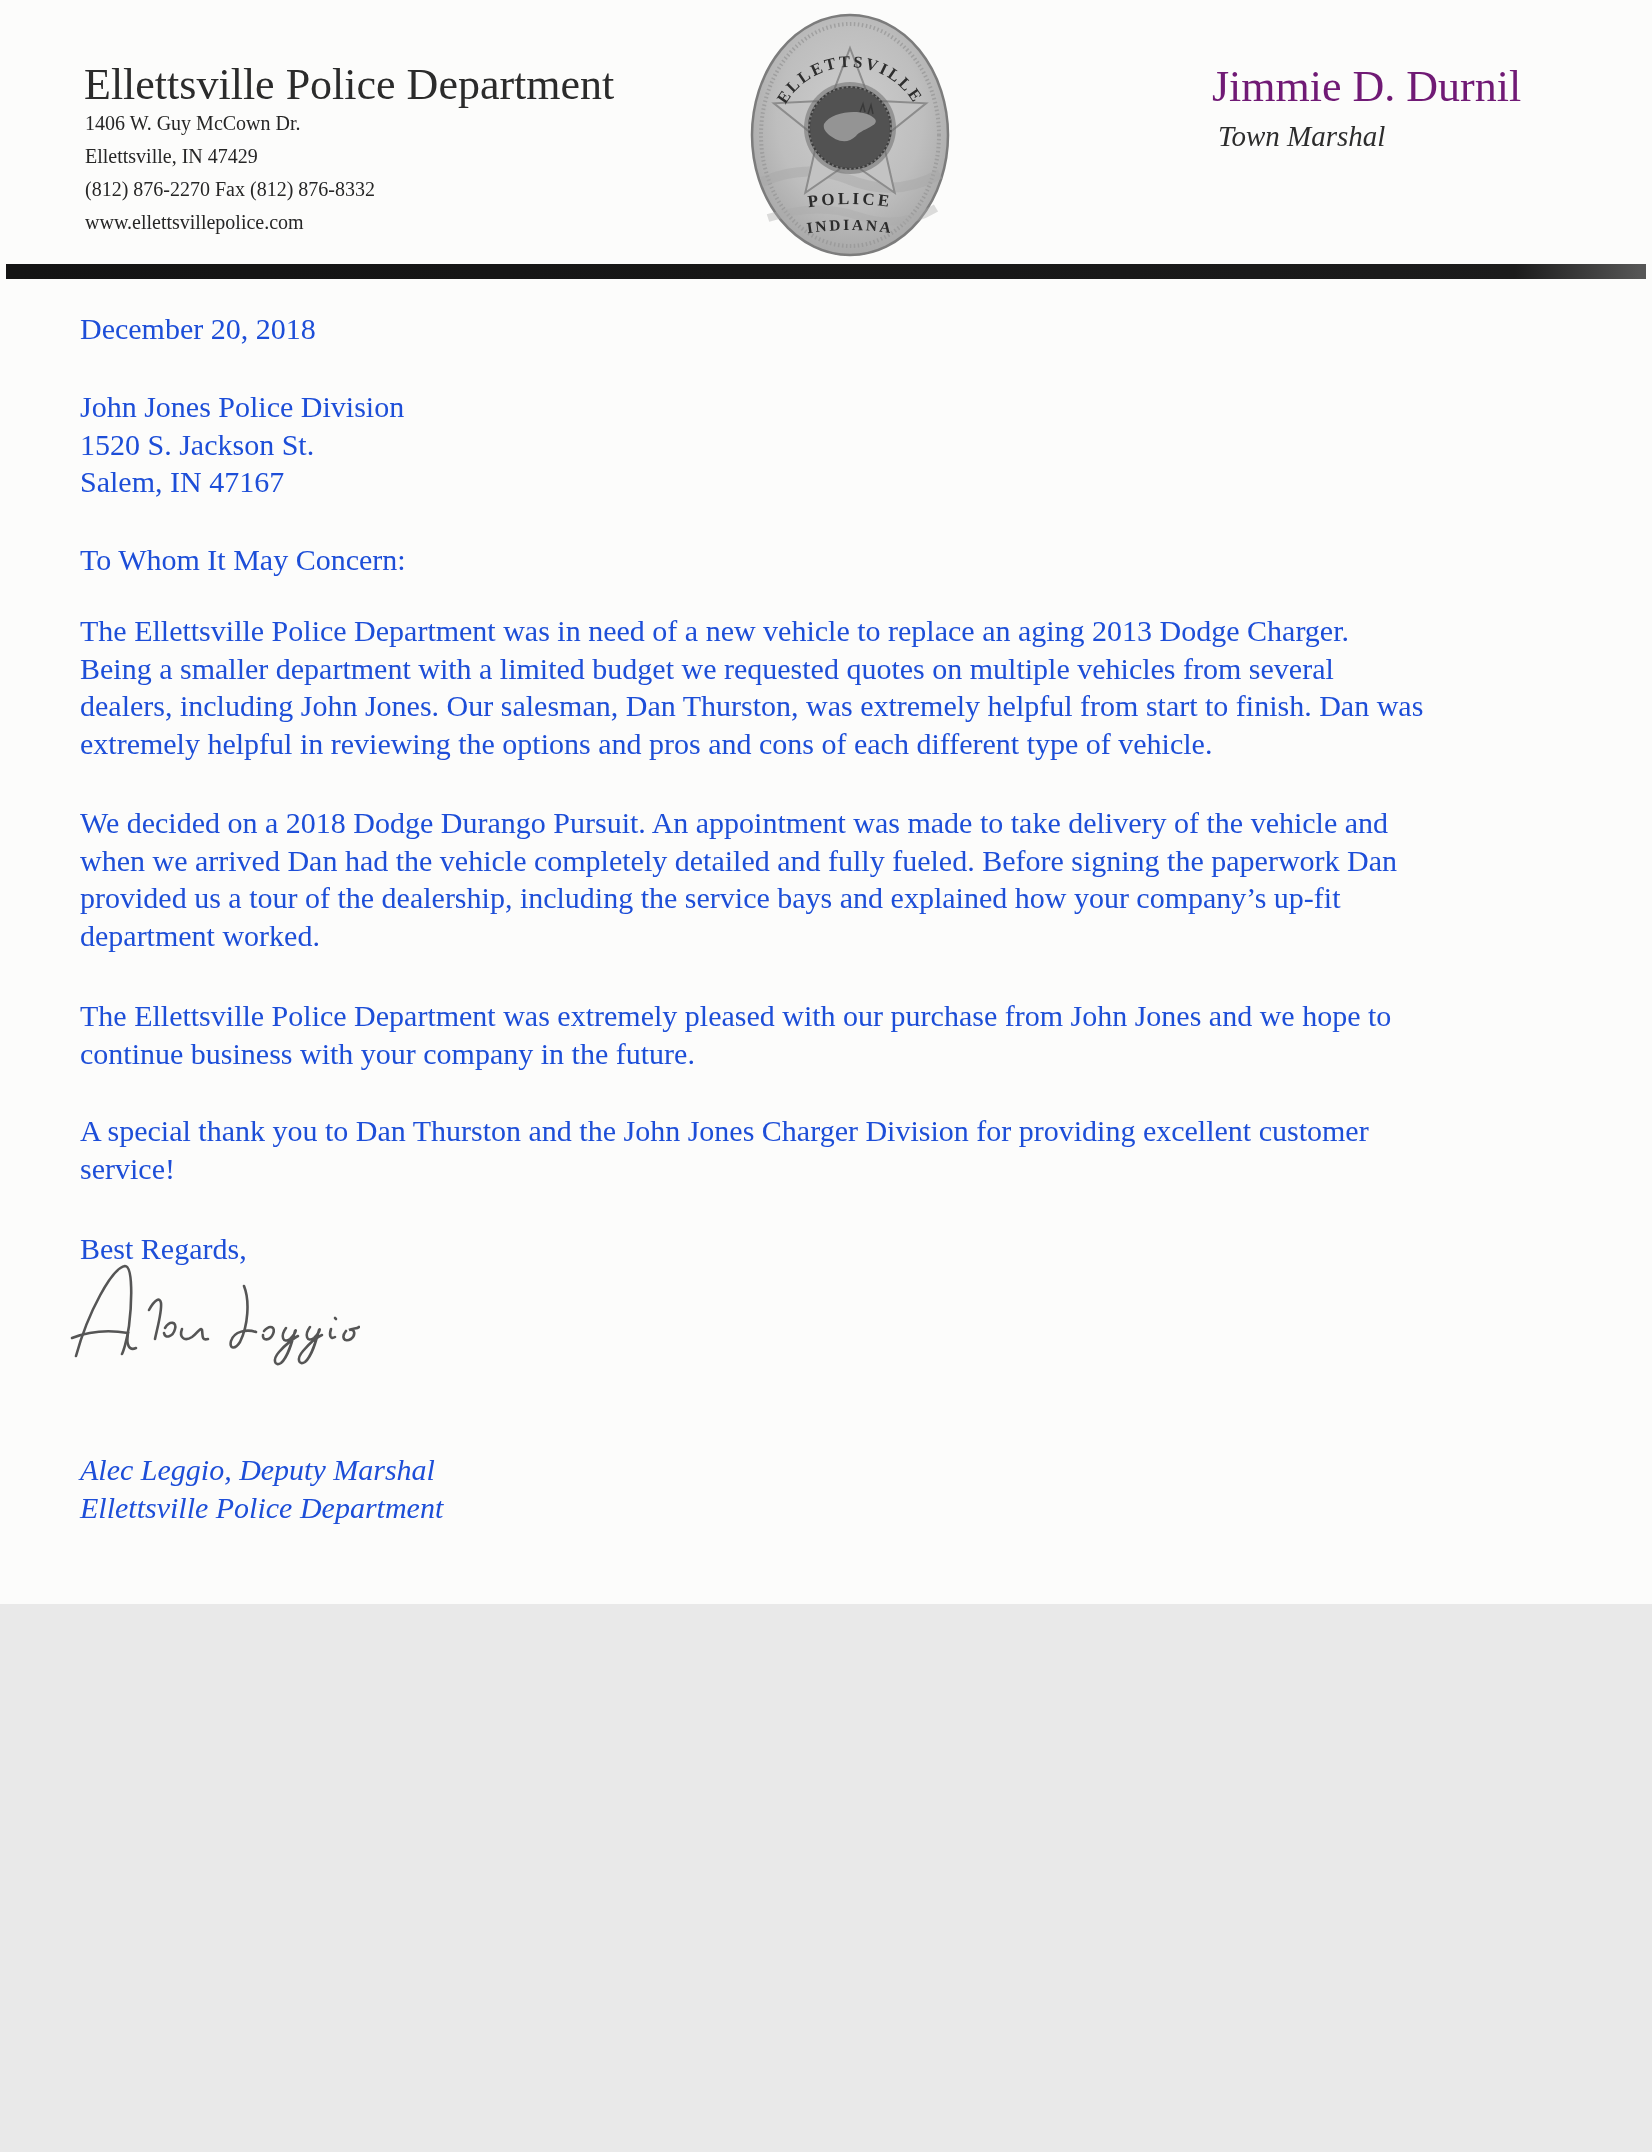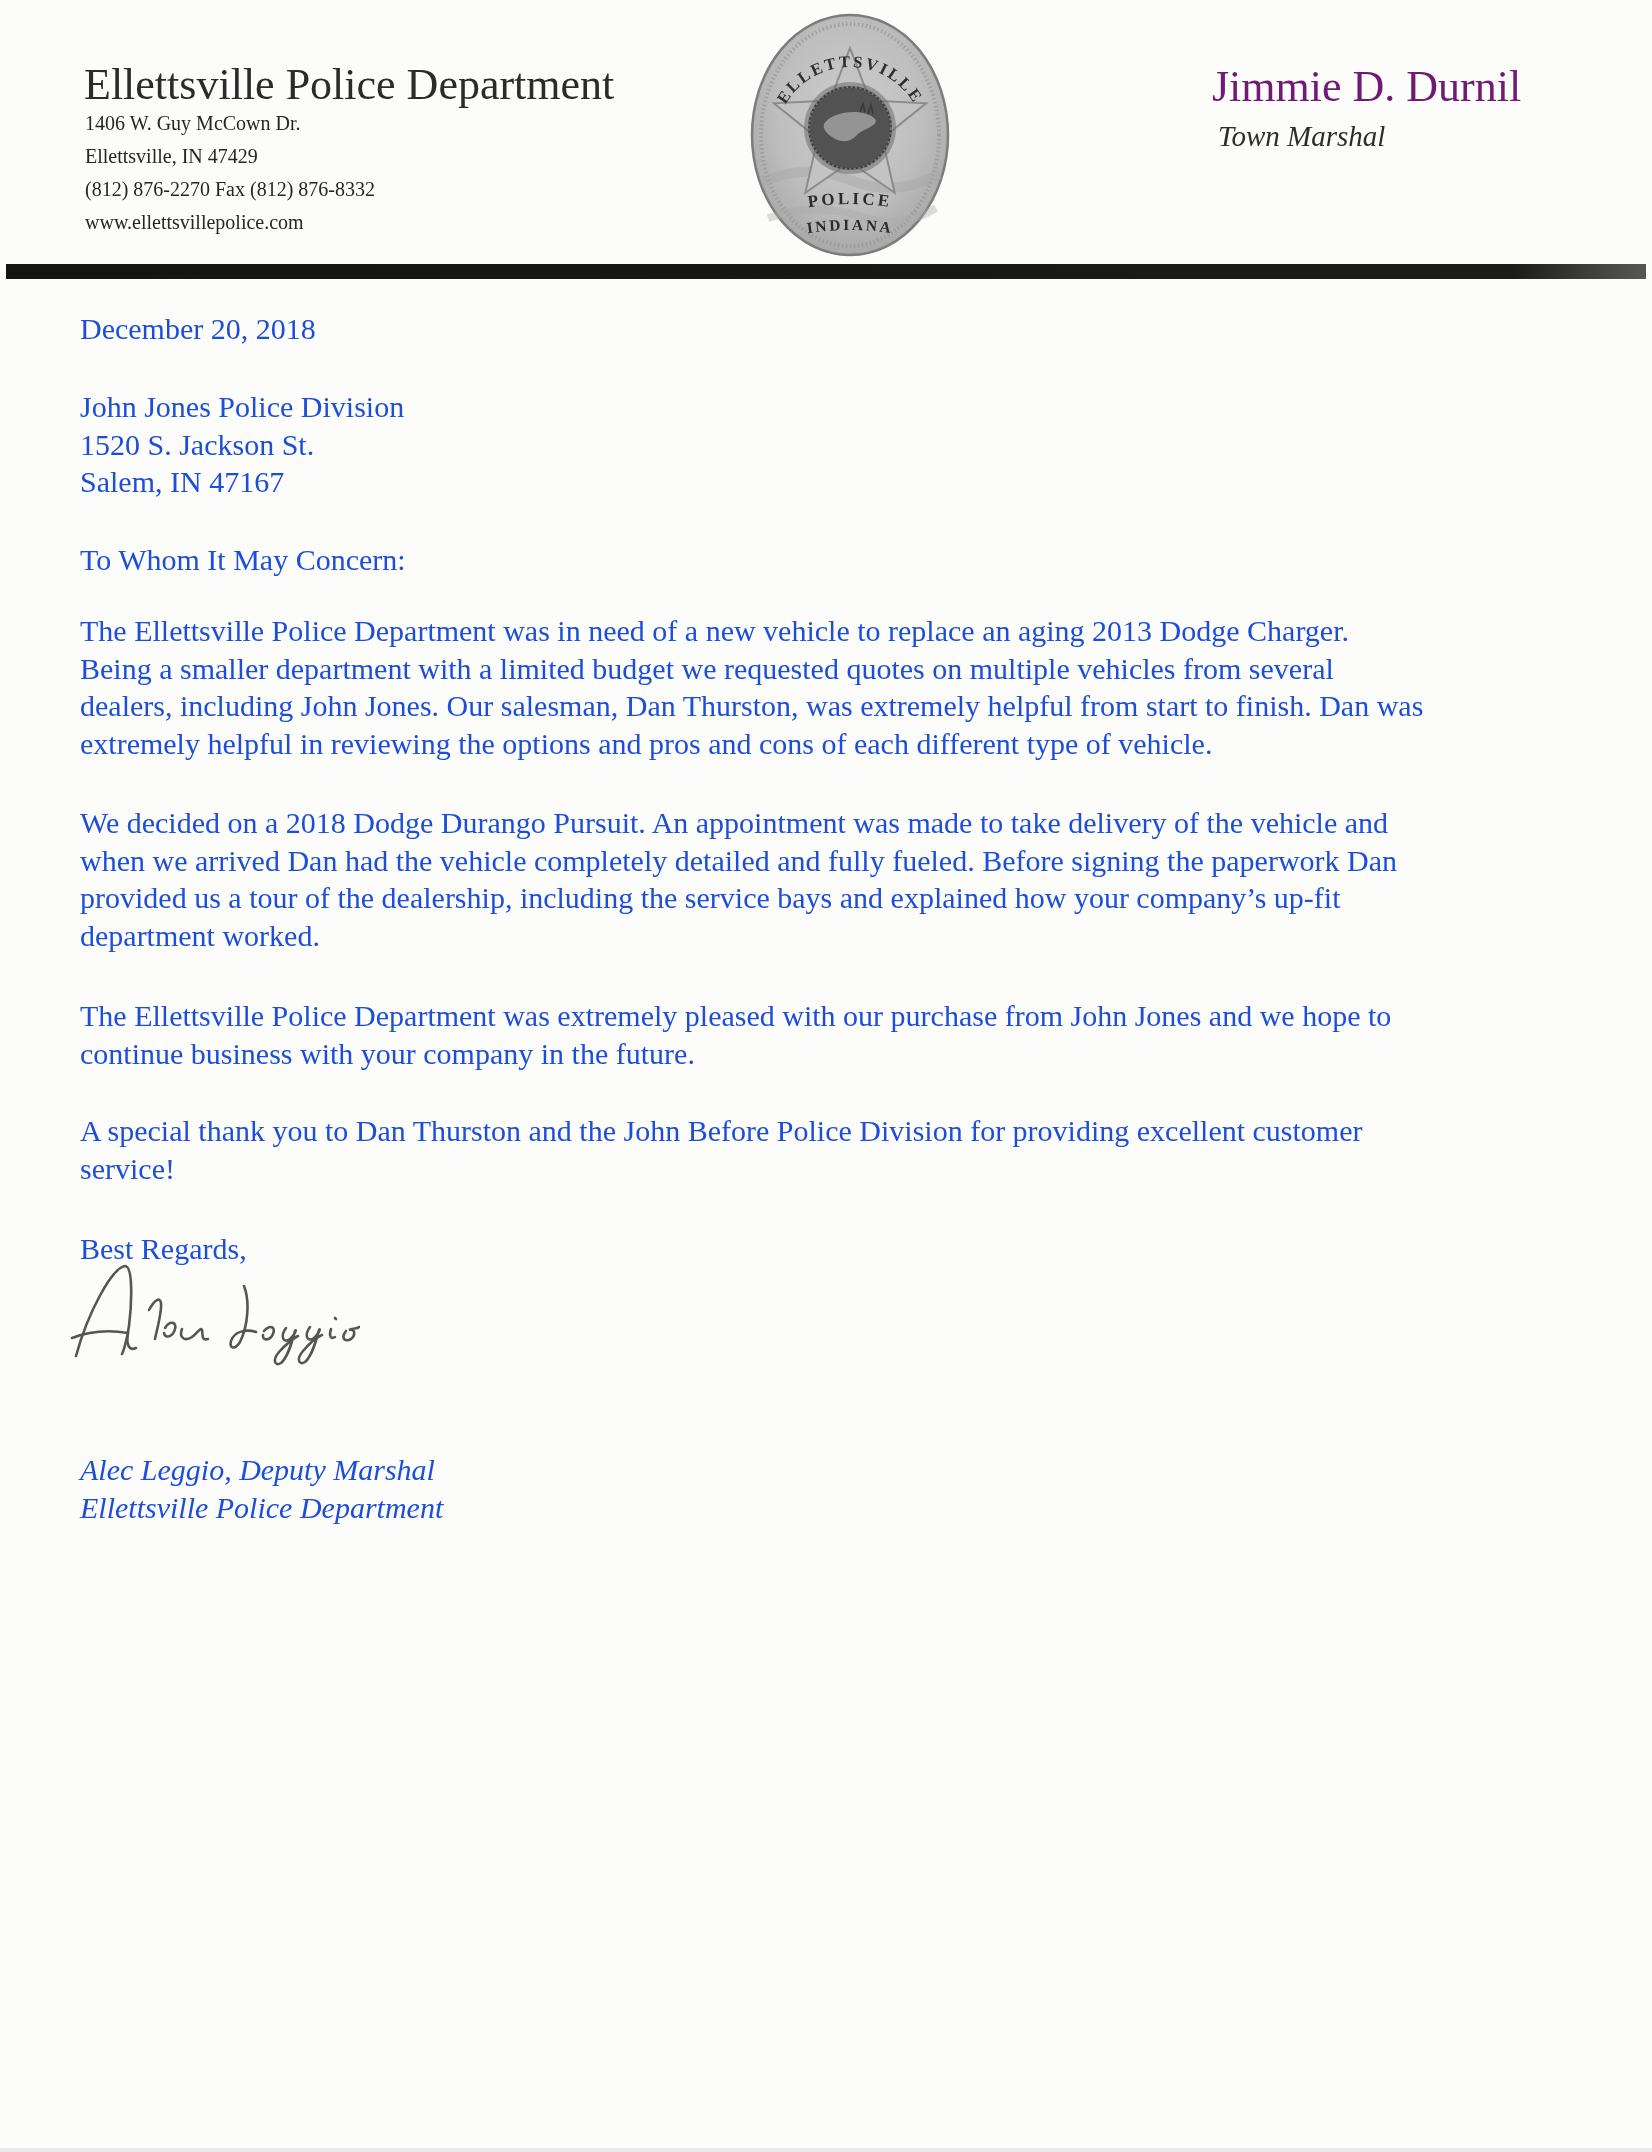--- a/index.html
+++ b/index.html
@@ -3,21 +3,21 @@
 <meta charset="utf-8">
 <style>
   html, body {
     margin: 0;
     padding: 0;
     background: #e9e9e9;
   }
   .page {
     position: relative;
     width: 1652px;
-    height: 2148px;
+    height: 1604px;
     margin: 0 auto;
     background: #fcfcfb;
     overflow: hidden;
     font-family: "Liberation Serif", "DejaVu Serif", serif;
     color: #222222;
   }
   
   .dept-name {
     position: absolute;
     left: 84px;
@@ -170,21 +170,21 @@
 extremely helpful in reviewing the options and pros and cons of each different type of vehicle.</div>
 
   <div class="txt pos-p2">We decided on a 2018 Dodge Durango Pursuit. An appointment was made to take delivery of the vehicle and
 when we arrived Dan had the vehicle completely detailed and fully fueled. Before signing the paperwork Dan
 provided us a tour of the dealership, including the service bays and explained how your company’s up-fit
 department worked.</div>
 
   <div class="txt pos-p3">The Ellettsville Police Department was extremely pleased with our purchase from John Jones and we hope to
 continue business with your company in the future.</div>
 
-  <div class="txt pos-p4">A special thank you to Dan Thurston and the John Before Police Division for providing excellent customer
+  <div class="txt pos-p4">A special thank you to Dan Thurston and the John Jones Charger Division for providing excellent customer
 service!</div>
 
   <div class="txt pos-closing">Best Regards,</div>
 
   <div class="signature-wrap">
     <svg width="290" height="114" viewBox="0 0 290 114">
       <g fill="none" stroke="#3f3f3f" stroke-width="2.6" stroke-linecap="round" opacity="0.88">
 
         <path d="M 6 100 C 18 56, 42 12, 55 10 C 63 10, 62 46, 59 70 C 57 85, 53 96, 52 98"></path>
         <path d="M 2 82 C 20 75, 40 74, 58 77 C 56 89, 59 95, 66 92"></path>

